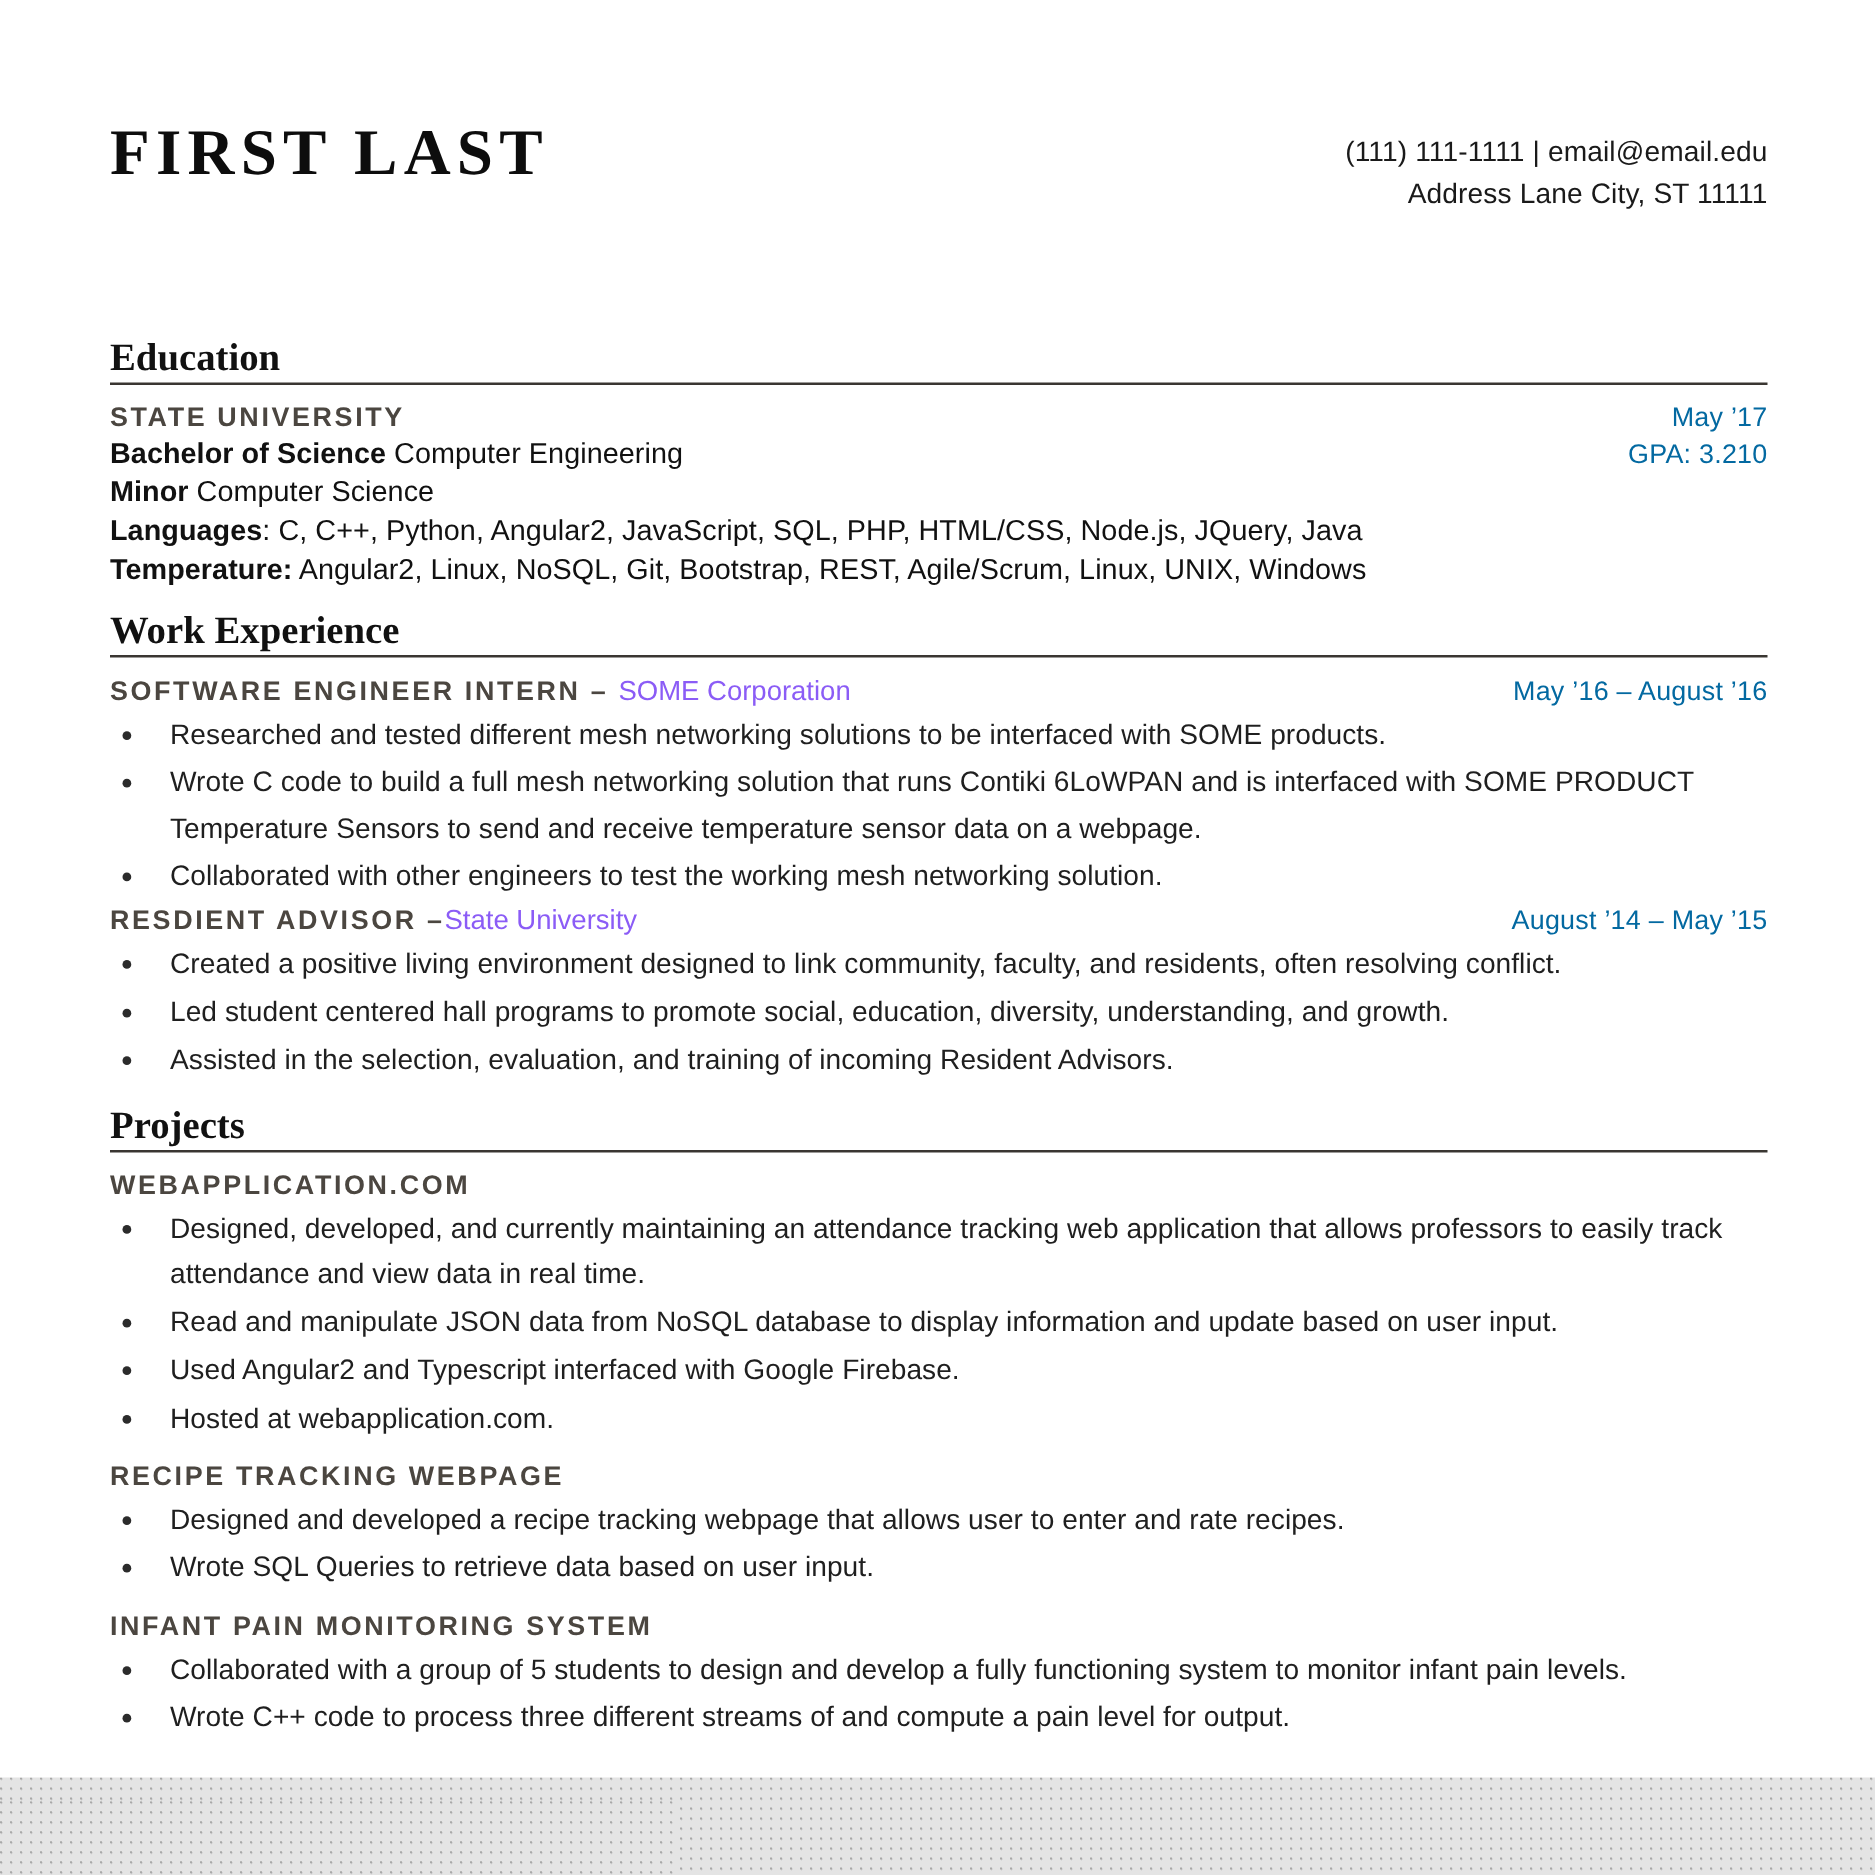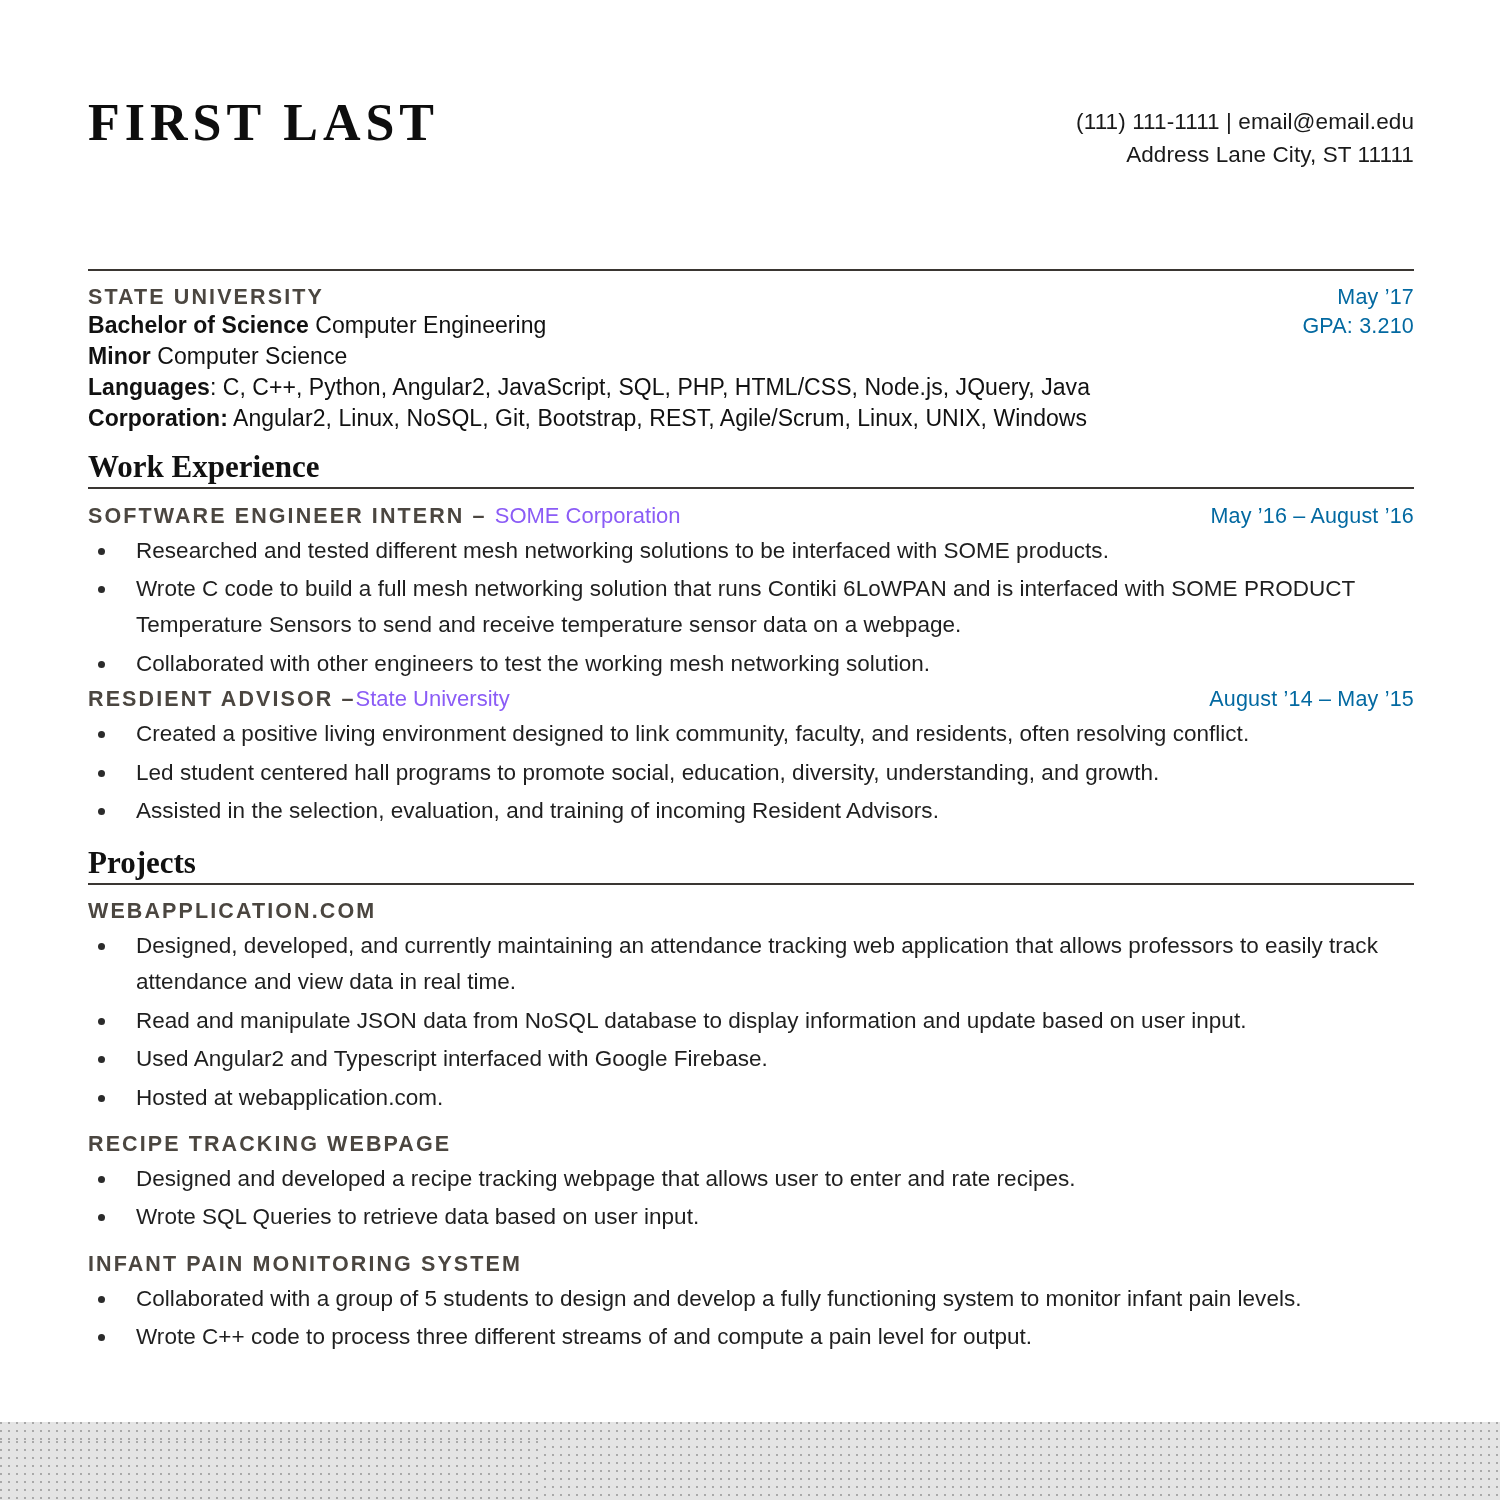--- a/index.html
+++ b/index.html
@@ -188,20 +188,21 @@
 
     <div class="header">
       <div class="name">FIRST LAST</div>
       <div class="contact">
         <div>(111) 111-1111 | email@email.edu</div>
         <div>Address Lane City, ST 11111</div>
       </div>
     </div>
 
     <div class="sec-education">
+      <div class="section-head">Education</div>
       <div class="section-rule"></div>
 
       <div class="entry-row">
         <div class="entry-title">STATE UNIVERSITY</div>
         <div class="entry-date">May ’17</div>
       </div>
 
       <div class="entry-row">
         <div class="edu-line">
           <b>Bachelor of Science</b><span> Computer Engineering</span>
@@ -209,21 +210,21 @@
         <div class="entry-date">GPA: 3.210</div>
       </div>
 
       <div class="edu-line">
         <b>Minor</b><span> Computer Science</span>
       </div>
       <div class="edu-line">
         <b>Languages</b><span>: C, C++, Python, Angular2, JavaScript, SQL, PHP, HTML/CSS, Node.js, JQuery, Java</span>
       </div>
       <div class="edu-line">
-        <b>Corporation:</b><span> Angular2, Linux, NoSQL, Git, Bootstrap, REST, Agile/Scrum, Linux, UNIX, Windows</span>
+        <b>Temperature:</b><span> Angular2, Linux, NoSQL, Git, Bootstrap, REST, Agile/Scrum, Linux, UNIX, Windows</span>
       </div>
     </div>
 
     <div class="sec-work">
       <div class="section-head">Work Experience</div>
       <div class="section-rule"></div>
       <div id="work-jobs">
           <div class="job-block">
             <div class="entry-row">
               <div class="entry-title">SOFTWARE ENGINEER INTERN – <span class="plain">SOME Corporation</span></div>

